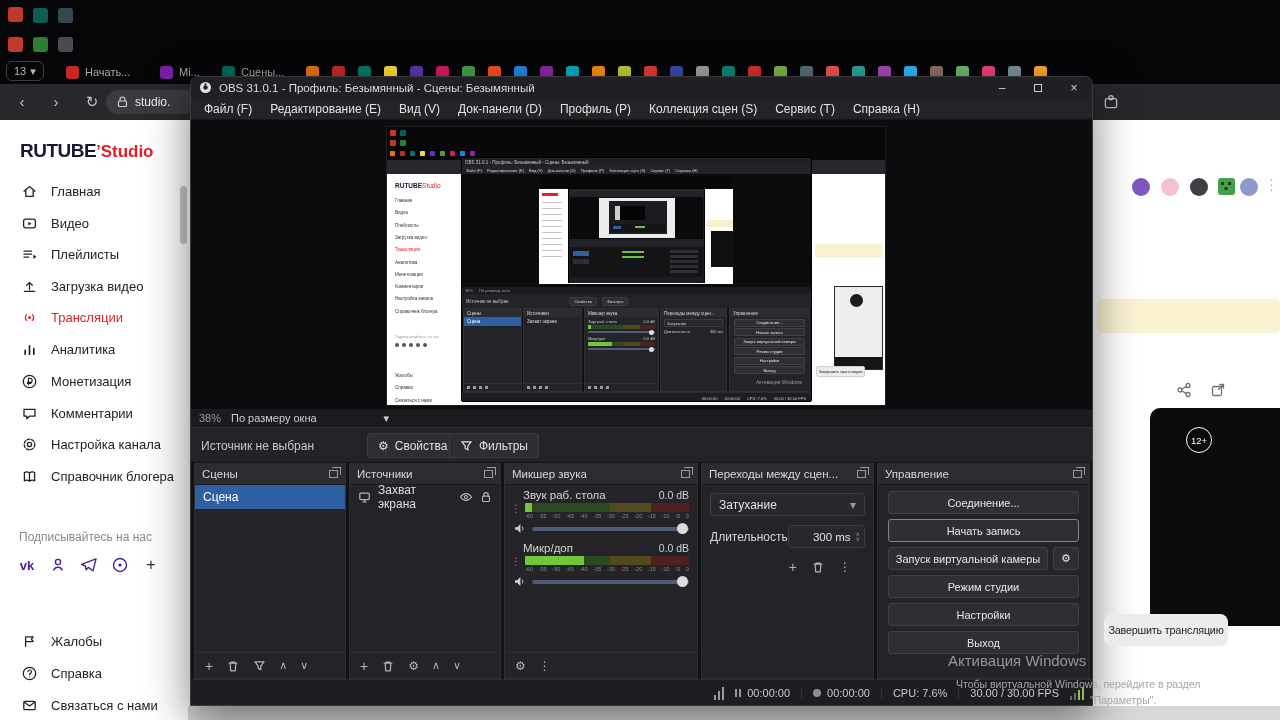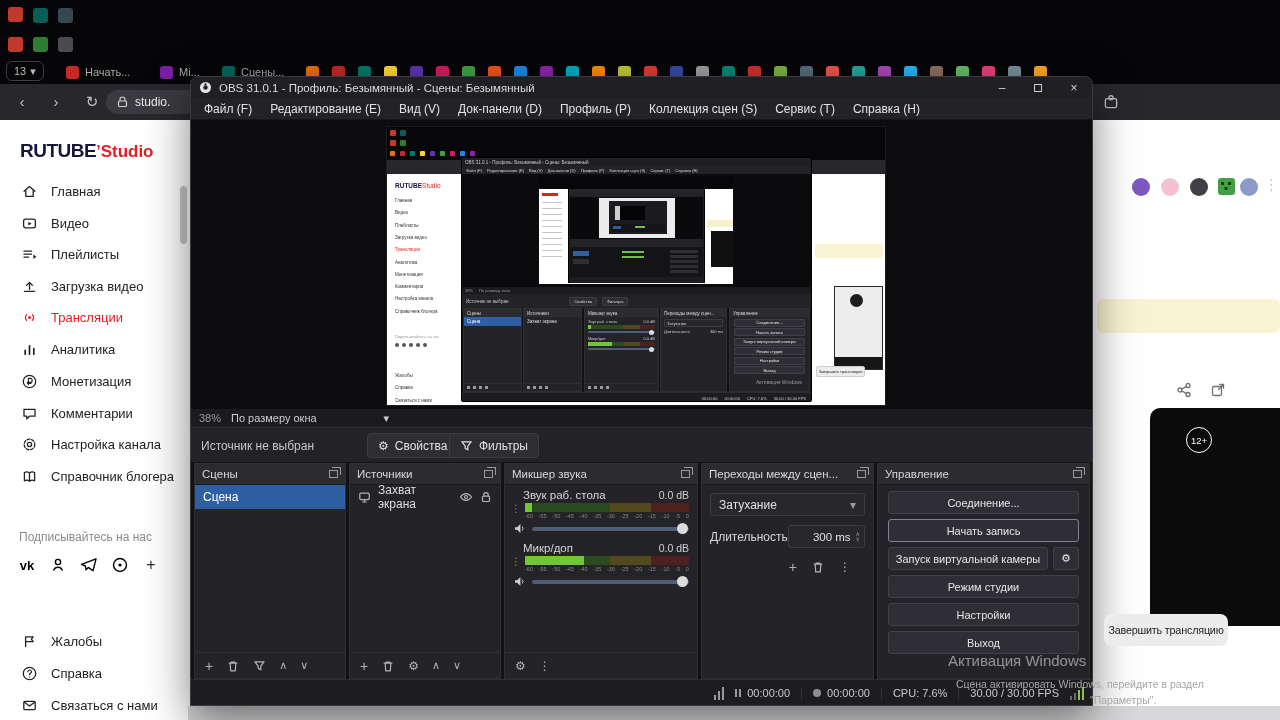--- a/index.html
+++ b/index.html
@@ -30,21 +30,21 @@
   
   .sidebar{position:absolute;left:0;top:120px;width:190px;height:600px;background:#fff}
   .logo{position:absolute;left:20px;top:20px;white-space:nowrap;cursor:pointer}
   .lg1{font-size:19px;font-weight:800;color:#17173b;letter-spacing:-.5px}
   .lgt{color:#e31e24;font-weight:800;font-size:16px}
   .lg2{font-size:17px;color:#e31e24;font-weight:600}
   .sitem{position:absolute;left:0;width:190px;height:28px;display:flex;align-items:center;gap:13px;padding-left:21px;font-size:13px;color:#222;cursor:pointer;white-space:nowrap}
   .sitem svg{stroke:currentColor;fill:none;stroke-width:1.3;stroke-linecap:round;stroke-linejoin:round;flex:none}
   .sitem.red{color:#e31e24}
   .subscribe{position:absolute;left:19px;top:410px;font-size:12px;color:#8a8a8a}
-  .soc{position:absolute;top:434px;width:22px;height:22px;display:flex;align-items:center;justify-content:center;color:#000000;cursor:pointer}
+  .soc{position:absolute;top:434px;width:22px;height:22px;display:flex;align-items:center;justify-content:center;color:#4c1d95;cursor:pointer}
   .soc svg{stroke:currentColor;fill:none;stroke-width:1.4;stroke-linecap:round;stroke-linejoin:round}
   .socvk{font-weight:700;font-size:13px}
   .socplus{font-size:16px;color:#2f2f2f}
   .scrollthumb{position:absolute;left:180px;top:186px;width:7px;height:58px;border-radius:4px;background:#c7c7c9}
 
   
   .yellowbox{position:absolute;left:1097px;top:299px;width:183px;height:34px;background:#faf3d2;border-radius:6px}
   .shareic{position:absolute;top:382px;color:#707070;cursor:pointer}
   .shareic svg{stroke:currentColor;fill:none;stroke-width:1.3;stroke-linecap:round;stroke-linejoin:round}
   .vbox{position:absolute;left:1150px;top:408px;width:130px;height:218px;background:#0b0b0c;border-radius:10px 0 0 10px}
@@ -804,14 +804,14 @@
     <span class="netic">
         <i style="height:4px;background:#6a6a70"></i>
         <i style="height:7px;background:#6a6a70"></i>
         <i style="height:10px;background:#93c04c"></i>
         <i style="height:13px;background:#93c04c"></i>
       </span>
   </div>
 </div>
 
 <div class="wm1">Активация Windows</div>
-<div class="wm2">Сцена активировать Windows, перейдите в раздел</div>
+<div class="wm2">Чтобы виртуальной Windows, перейдите в раздел</div>
 <div class="wm3">"Параметры".</div>
 
 </body></html>

